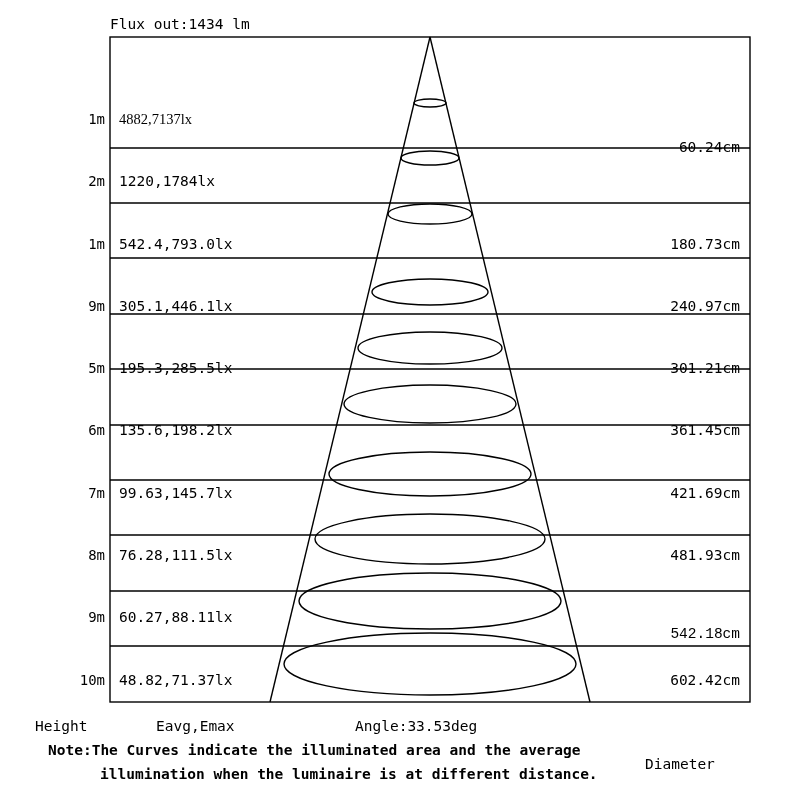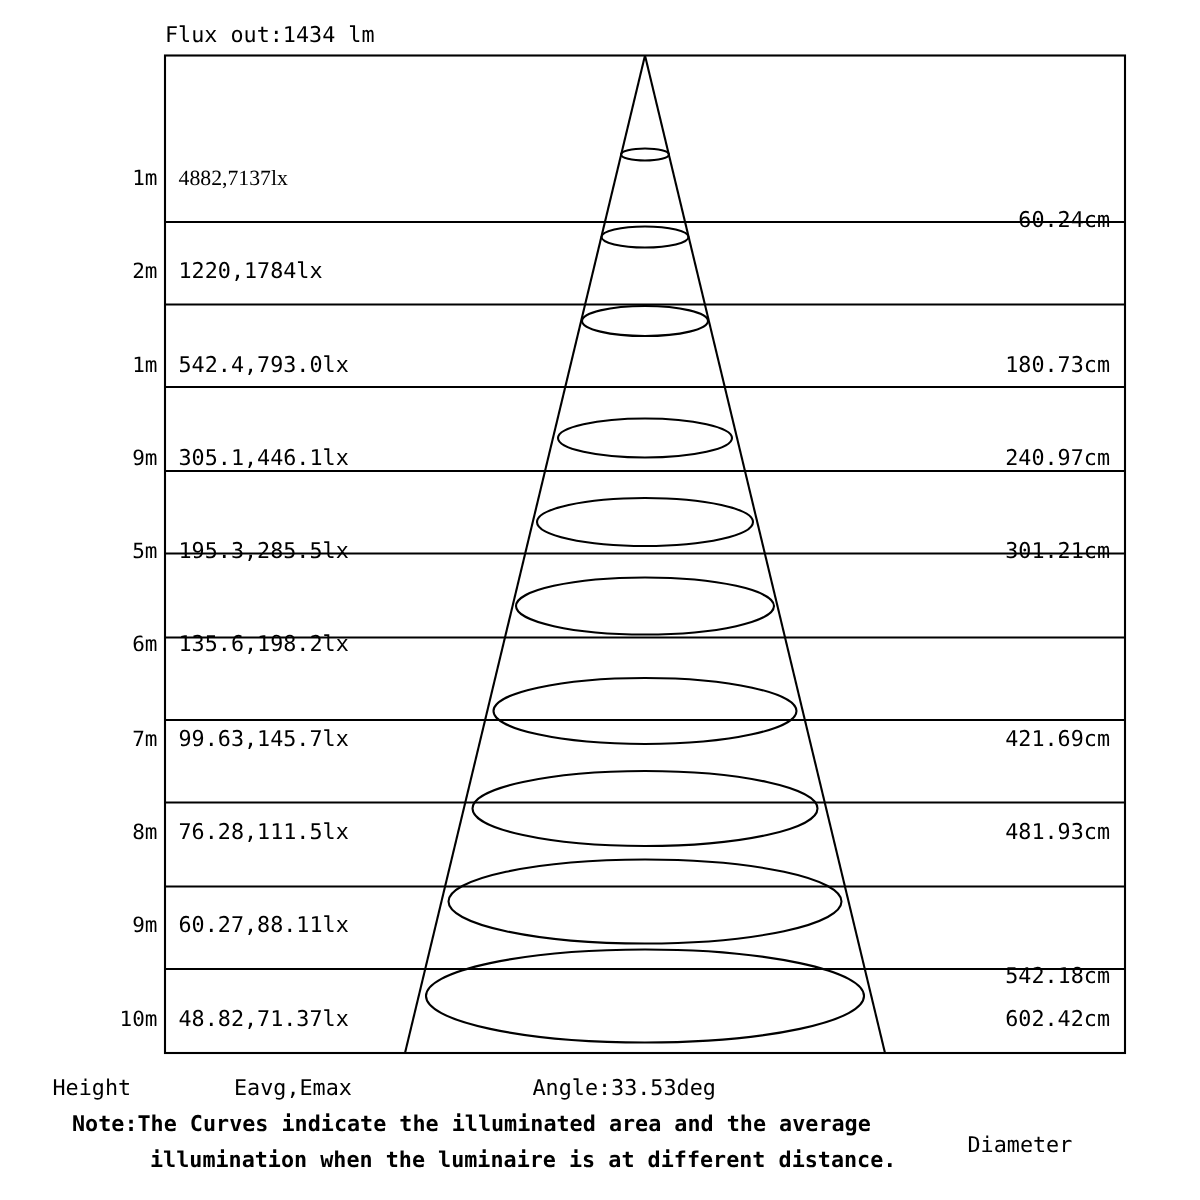--- a/index.html
+++ b/index.html
@@ -132,23 +132,24 @@
   <div class="row-eavg" style="top:422px;">135.6,198.2lx</div>
   <div class="row-eavg" style="top:485px;">99.63,145.7lx</div>
   <div class="row-eavg" style="top:547px;">76.28,111.5lx</div>
   <div class="row-eavg" style="top:609px;">60.27,88.11lx</div>
   <div class="row-eavg" style="top:672px;">48.82,71.37lx</div>
 
   <div class="row-diam" style="left:540px; top:111px; width:200px;margin-top:28px;">60.24cm</div>
   <div class="row-diam" style="left:540px; top:236px; width:200px;">180.73cm</div>
   <div class="row-diam" style="left:540px; top:298px; width:200px;">240.97cm</div>
   <div class="row-diam" style="left:540px; top:360px; width:200px;">301.21cm</div>
+  <div class="row-diam" style="left:540px; top:422px; width:200px;">361.45cm</div>
   <div class="row-diam" style="left:540px; top:485px; width:200px;">421.69cm</div>
   <div class="row-diam" style="left:540px; top:547px; width:200px;">481.93cm</div>
-  <div class="row-diam" style="left:540px; top:643px; width:200px;">542.18cm</div>
+  <div class="row-diam" style="left:540px; top:626px; width:200px;font-family:Liberation Mono, monospace;">542.18cm</div>
   <div class="row-diam" style="left:540px; top:672px; width:200px;">602.42cm</div>
 
   <div class="axis-caption" style="left:35px; top:718px;">Height</div>
   <div class="axis-caption" style="left:156px; top:718px;">Eavg,Emax</div>
   <div class="axis-caption" style="left:355px; top:718px;">Angle:33.53deg</div>
   <div class="axis-caption" style="left:645px; top:756px;">Diameter</div>
 
   <div class="note note-line1">Note:The Curves indicate the illuminated area and the average</div>
   <div class="note note-line2">illumination when the luminaire is at different distance.</div>
 

